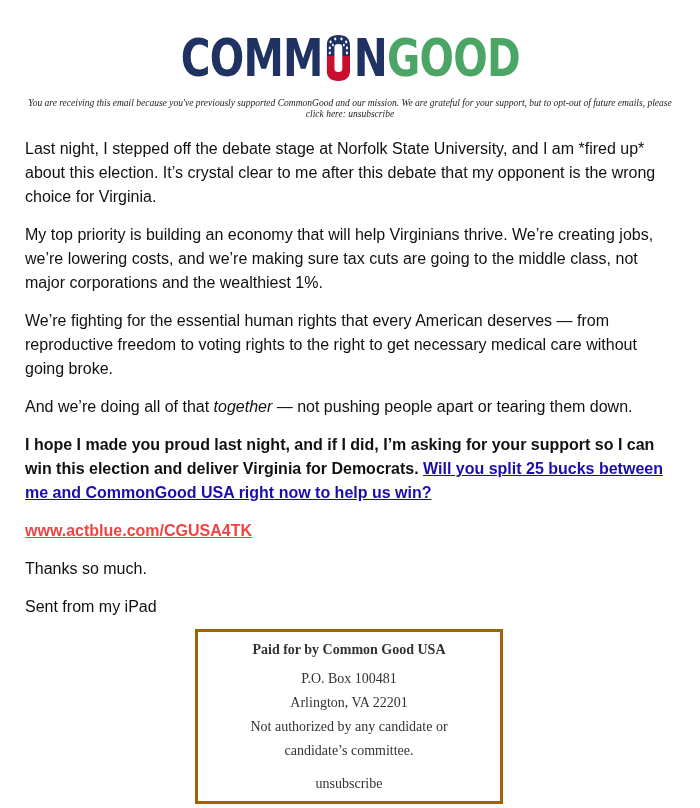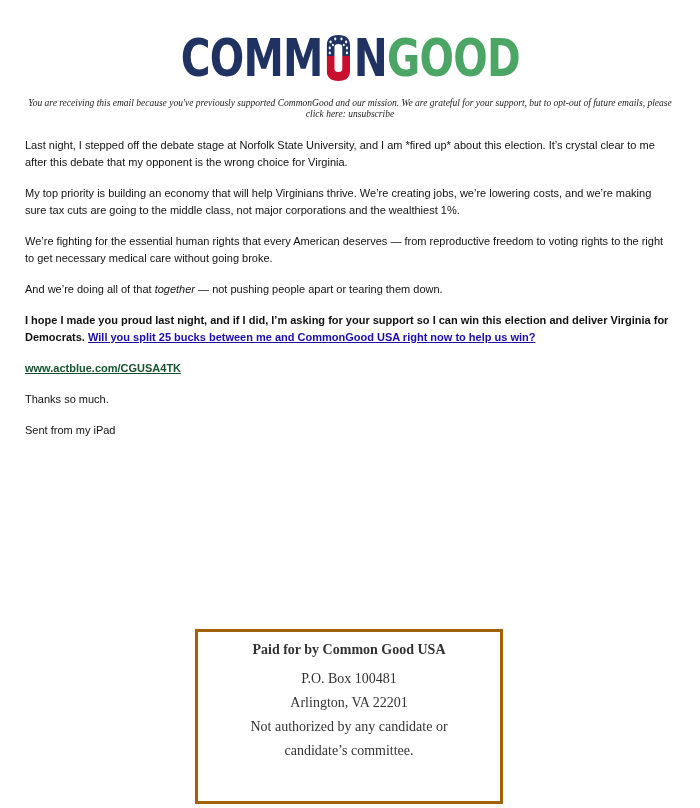--- a/index.html
+++ b/index.html
@@ -38,28 +38,28 @@
       font-size: 9.5px;
       line-height: 11px;
       color: #222;
       text-align: center;
     }
 
     .body-text {
       position: absolute;
       left: 25px; top: 137px; width: 650px;
       font-family: "Liberation Sans", sans-serif;
-      font-size: 11px;
-      line-height: 17px;
+      font-size: 16px;
+      line-height: 24px;
       color: #111;
     }
     .body-text p { margin: 0 0 14px 0; }
     .body-text .bold { font-weight: bold; }
     .body-text a { color: #1a0dab; text-decoration: underline; font-weight: bold; }
-    .body-text a.plain { color: #14532d; }
+    .body-text a.plain { color: #ef4444; }
 
     .sig p { margin: 0 0 14px 0; }
 
     .footer-box {
       position: absolute;
       left: 195px; top: 629px;
       width: 308px; height: 175px;
       border: 3px solid #a16207;
       box-sizing: border-box;
       font-family: "Liberation Serif", serif;
@@ -122,15 +122,16 @@
   </div>
 
   <div class="footer-box">
     <div class="paid">Paid for by Common Good USA</div>
     <div class="addr">
       <div>P.O. Box 100481</div>
       <div>Arlington, VA 22201</div>
       <div>Not authorized by any candidate or</div>
       <div>candidate’s committee.</div>
     </div>
+    <div class="unsub">unsubscribe</div>
   </div>
 
 </div>
 
 </body></html>

